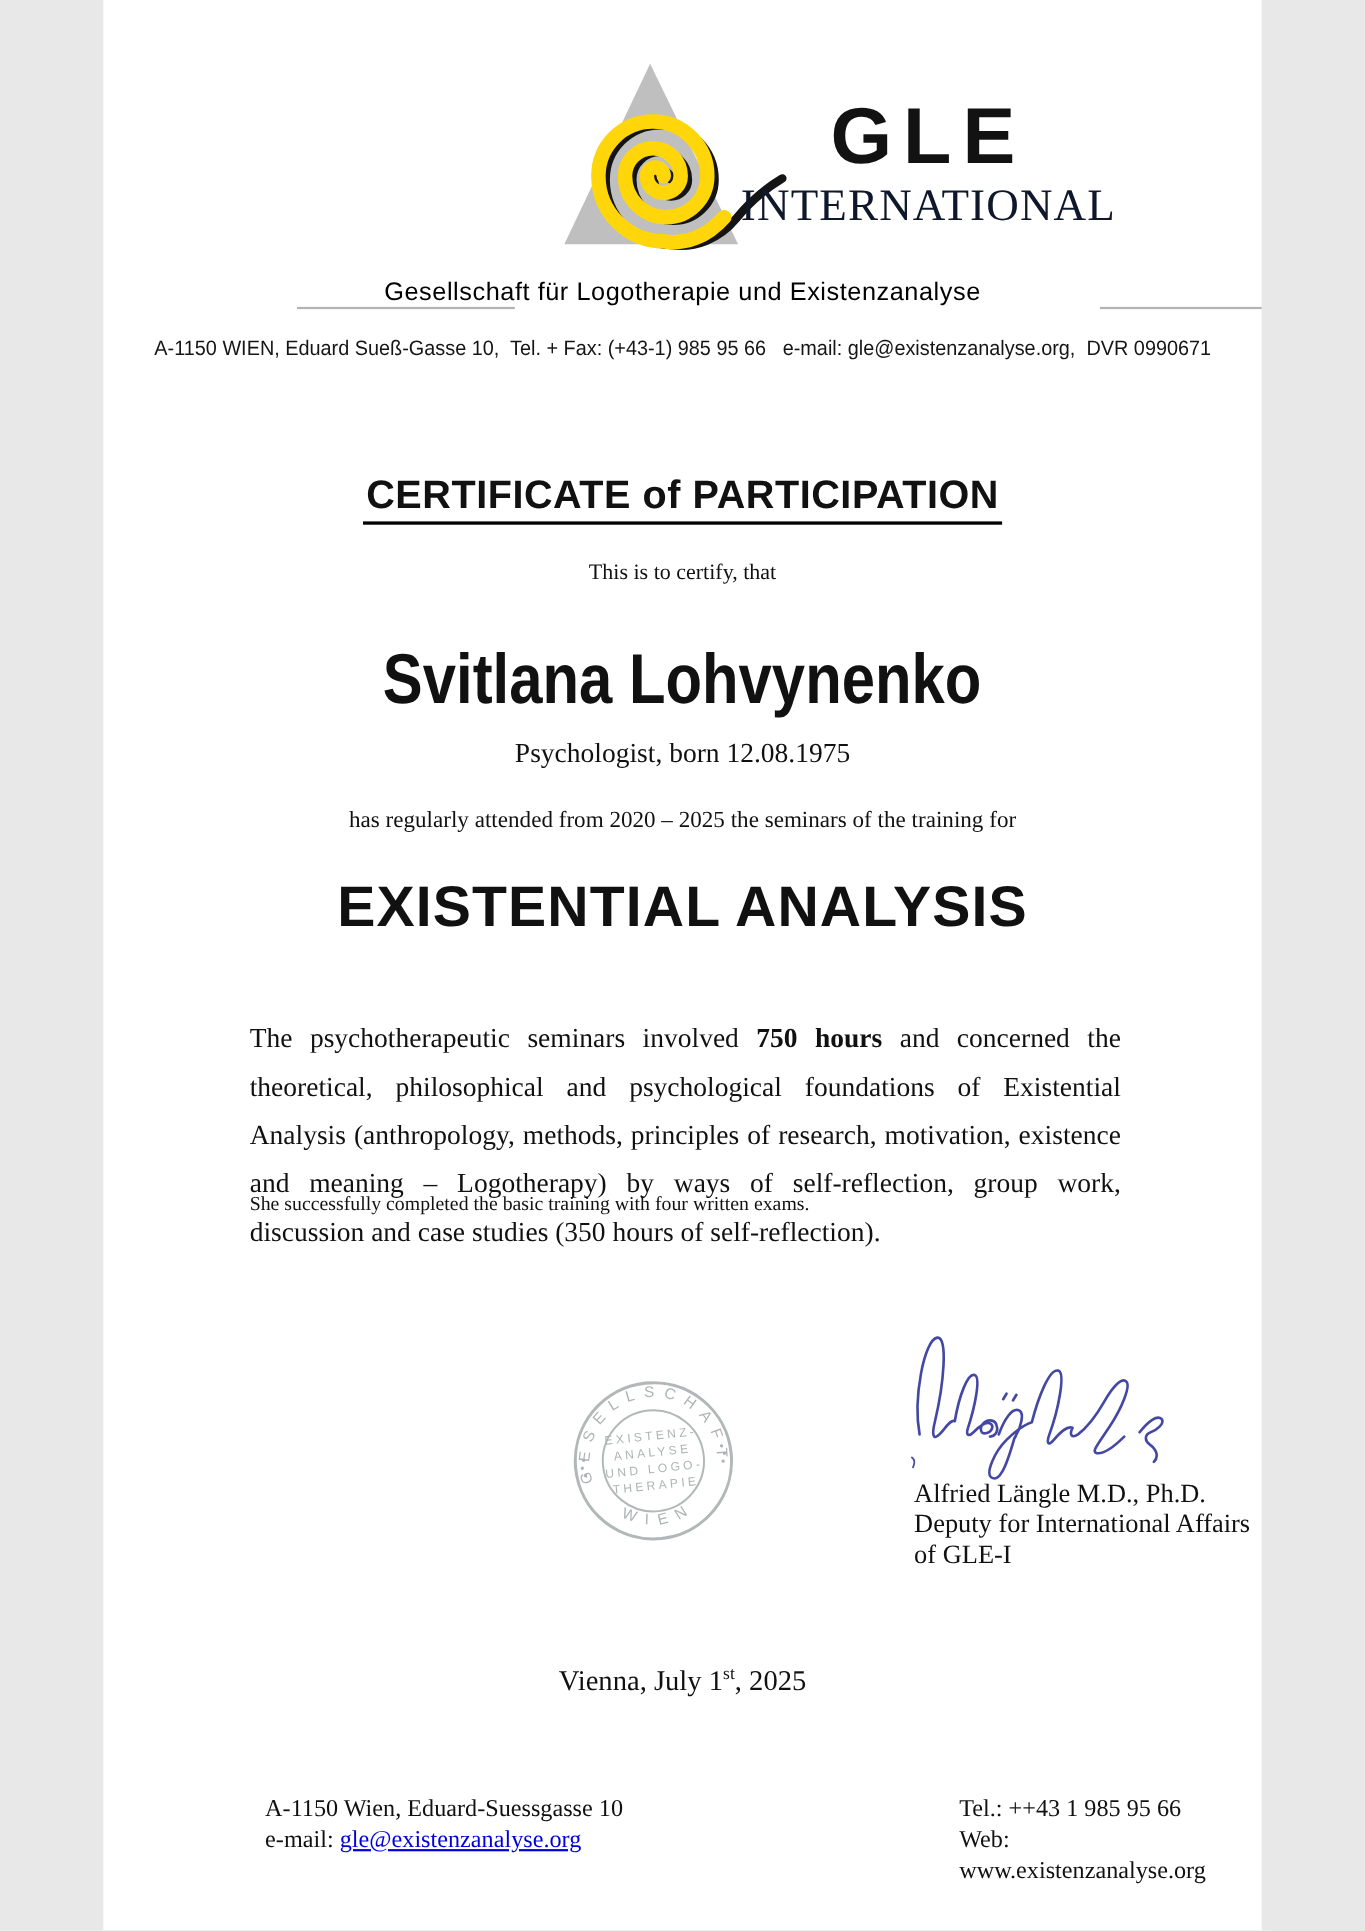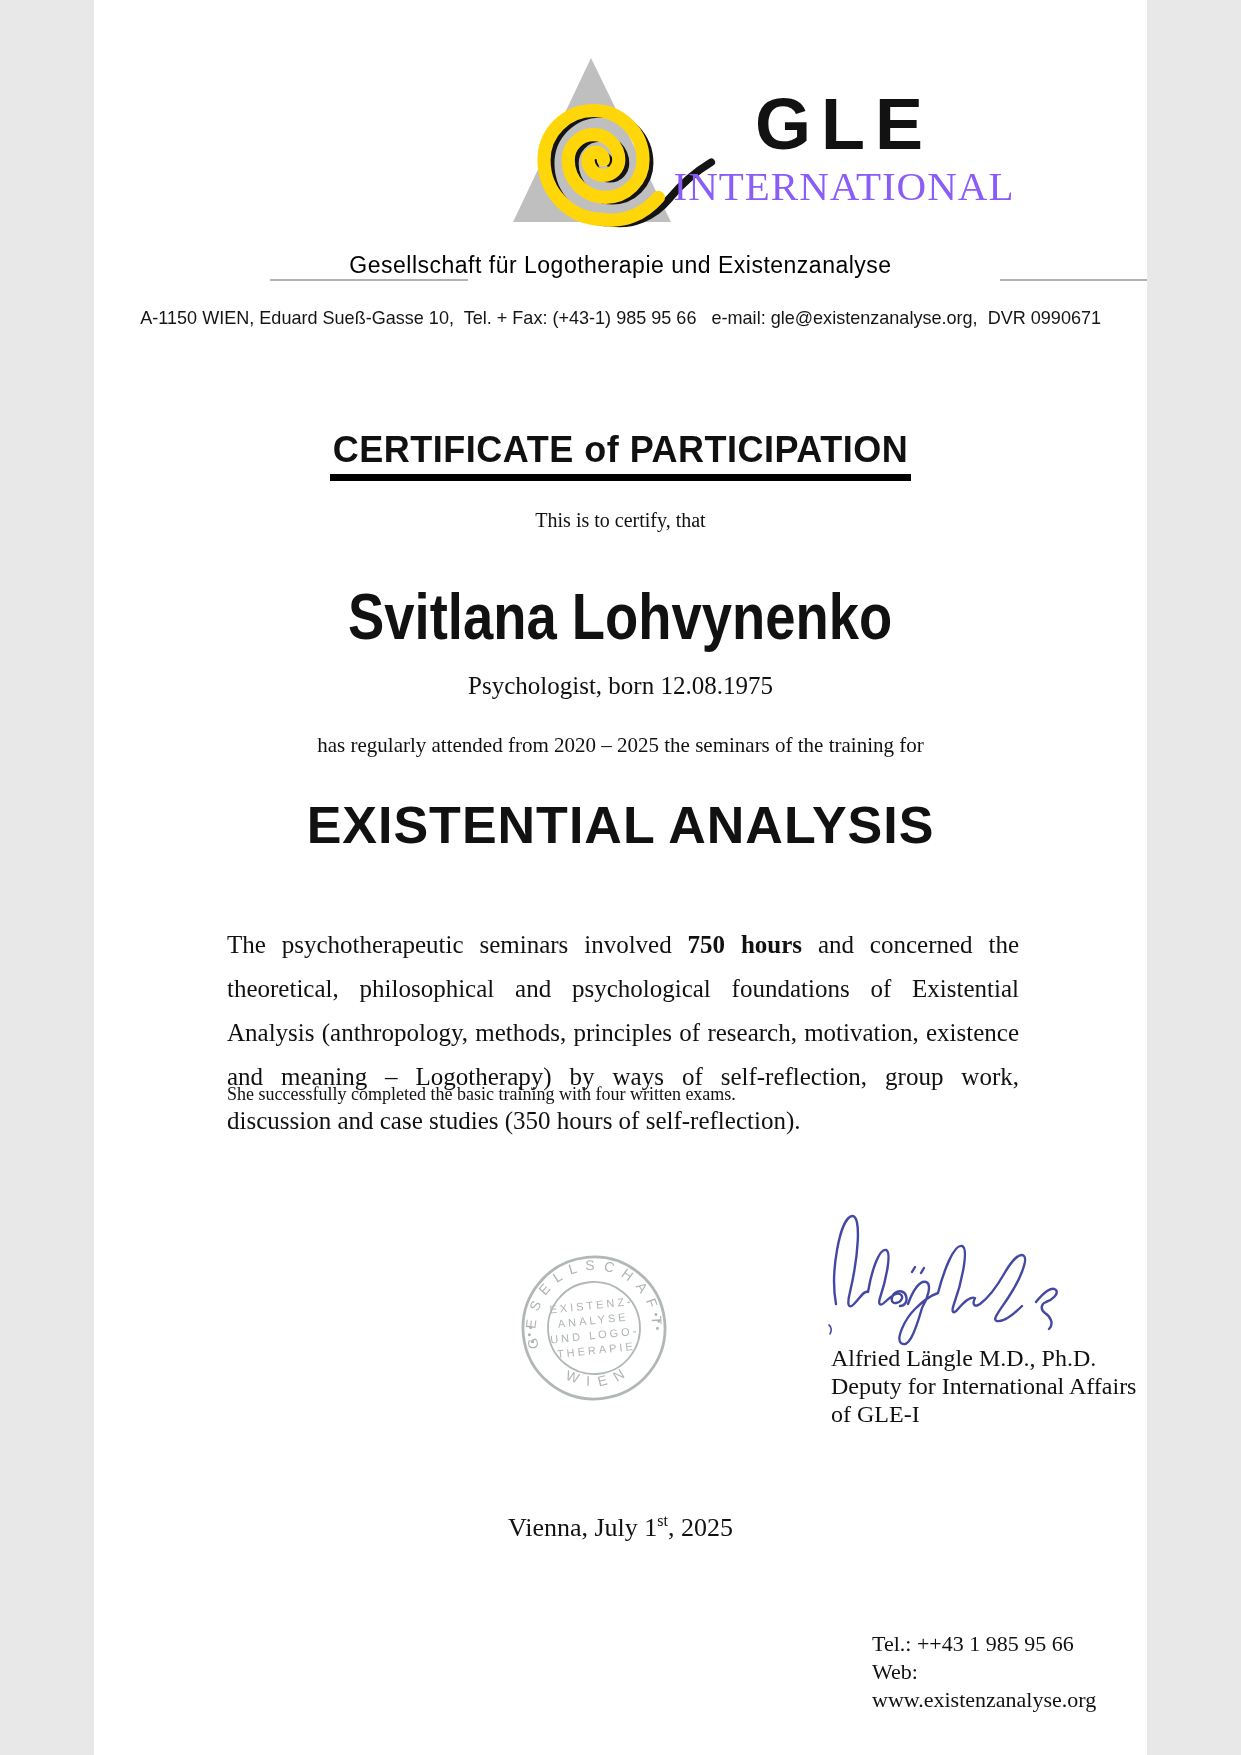--- a/index.html
+++ b/index.html
@@ -18,40 +18,40 @@
   
   .logo-svg{left:398px;top:48px;width:250px;height:190px;}
   .logo-text-block{left:560px;top:88px;width:380px;text-align:center;}
   .gle-abbr{
     font-family:"Liberation Sans", sans-serif;
     font-weight:bold;font-size:72px;letter-spacing:10px;
     line-height:1;display:block;color:#121212;
   }
   .gle-int{
     font-family:"Liberation Serif", serif;
-    font-size:41px;letter-spacing:1px;line-height:1;display:block;margin-top:6px;color:#8b5cf6;
+    font-size:41px;letter-spacing:1px;line-height:1;display:block;margin-top:6px;color:#0f172a;
   }
   .org-subtitle{
     top:252px;
     font-family:"Liberation Sans", sans-serif;
     font-size:23px;color:#000000;letter-spacing:0.5px;
   }
   .rule{height:2px;background:#b3b3b3;top:279px;}
   .rule-left{left:176px;width:198px;}
   .rule-right{left:906px;width:156px;}
   .header-address{
     top:289px;
     font-family:"Liberation Sans", sans-serif;
     font-size:19px;color:#151515;margin-top:18px;
   }
   .header-address .squeeze{display:inline-block;transform:scaleX(0.95);transform-origin:center;white-space:pre;}
 
   
   .cert-title{top:429px;font-family:"Liberation Sans", sans-serif;font-size:36px;font-weight:bold;}
-  .cert-title span{display:inline-block;border-bottom:7px solid #000000;padding:0 3px 3px 3px;letter-spacing:0.5px;}
+  .cert-title span{display:inline-block;border-bottom:3px solid #000000;padding:0 3px 3px 3px;letter-spacing:0.5px;}
   .certify-intro{top:509px;font-size:20px;}
   .recipient-name{top:580px;font-family:"Liberation Sans", sans-serif;font-size:64px;font-weight:bold;}
   .recipient-name span{display:inline-block;transform:scaleX(0.85);transform-origin:center;}
   .recipient-details{top:672px;font-size:25px;}
   .attendance-line{top:733px;font-size:21px;}
   .program-title{top:795px;font-family:"Liberation Sans", sans-serif;font-size:52px;font-weight:bold;letter-spacing:1px;}
   .body-par{
     left:133px;right:128px;top:898px;
     font-size:25px;line-height:44px;
     text-align:justify;
@@ -168,18 +168,22 @@
   </svg>
 
   <div class="abs signatory">
     <div>Alfried Längle M.D., Ph.D.</div>
     <div>Deputy for International Affairs</div>
     <div>of GLE-I</div>
   </div>
 
   <div class="abs centered date-line"><span>Vienna, July 1</span><sup>st</sup><span>, 2025</span></div>
 
+  <div class="abs footer-left">
+    <div>A-1150 Wien, Eduard-Suessgasse 10</div>
+    <div><span>e-mail: </span><a class="email-link">gle@existenzanalyse.org</a></div>
+  </div>
   <div class="abs footer-right">
     <div>Tel.: ++43 1 985 95 66</div>
     <div>Web: www.existenzanalyse.org</div>
   </div>
 
 </div>
 
 </body></html>

